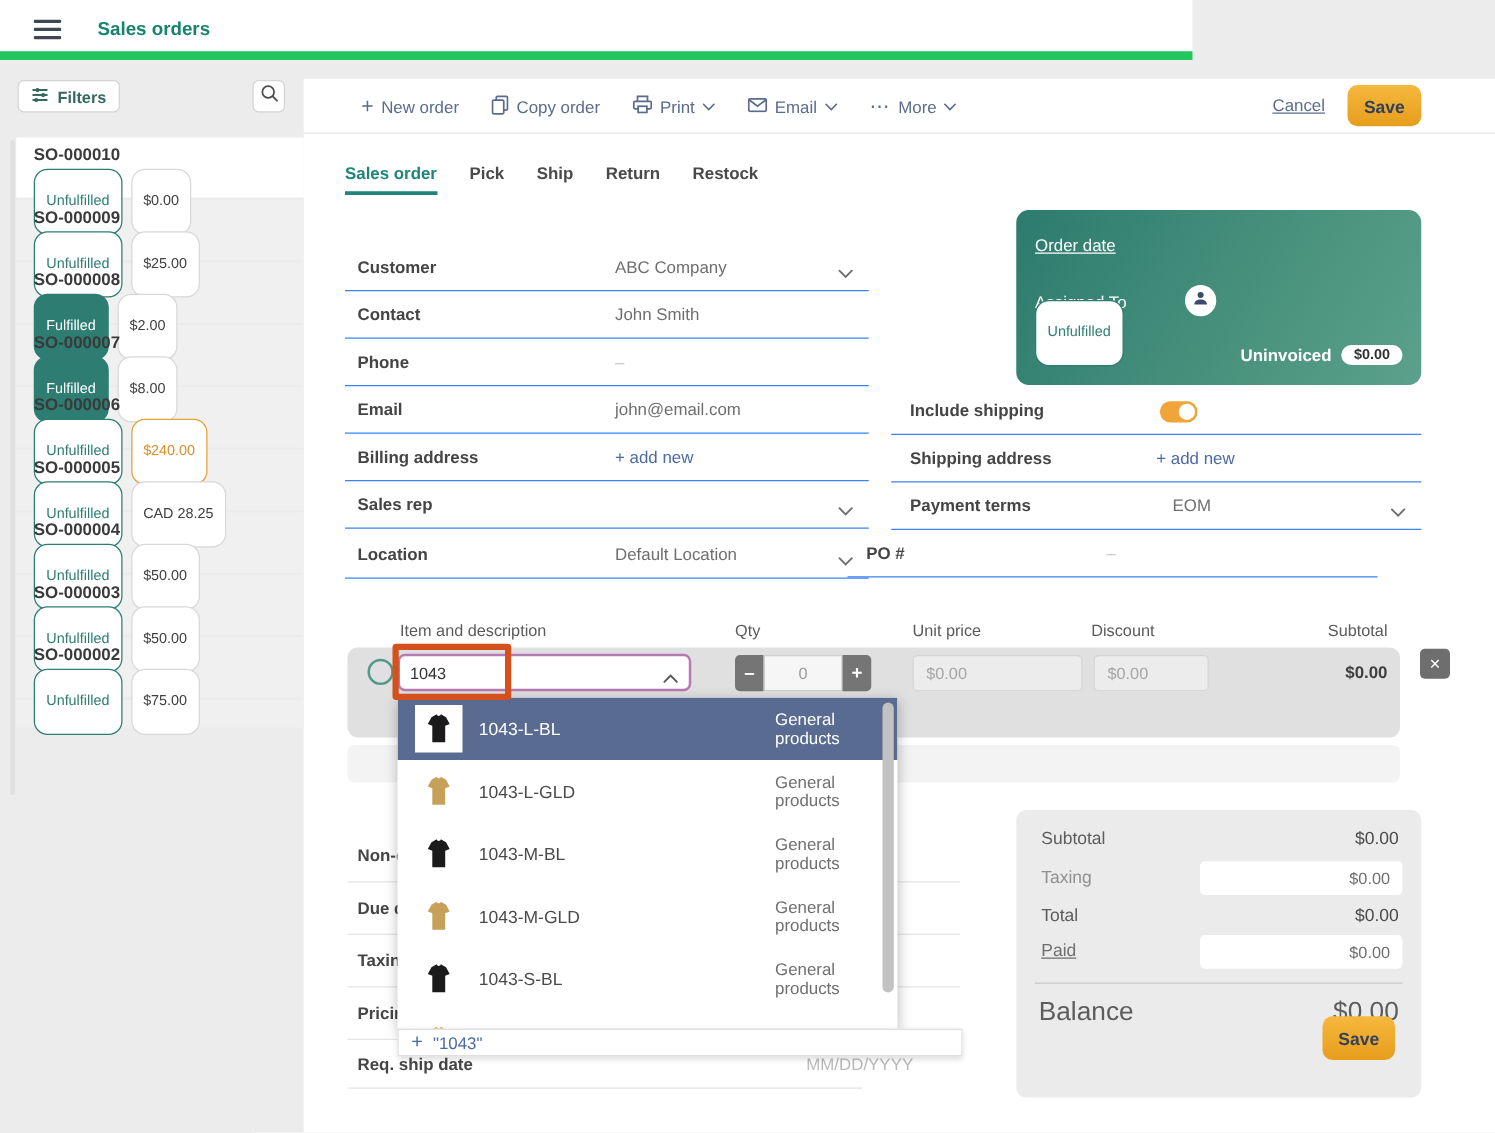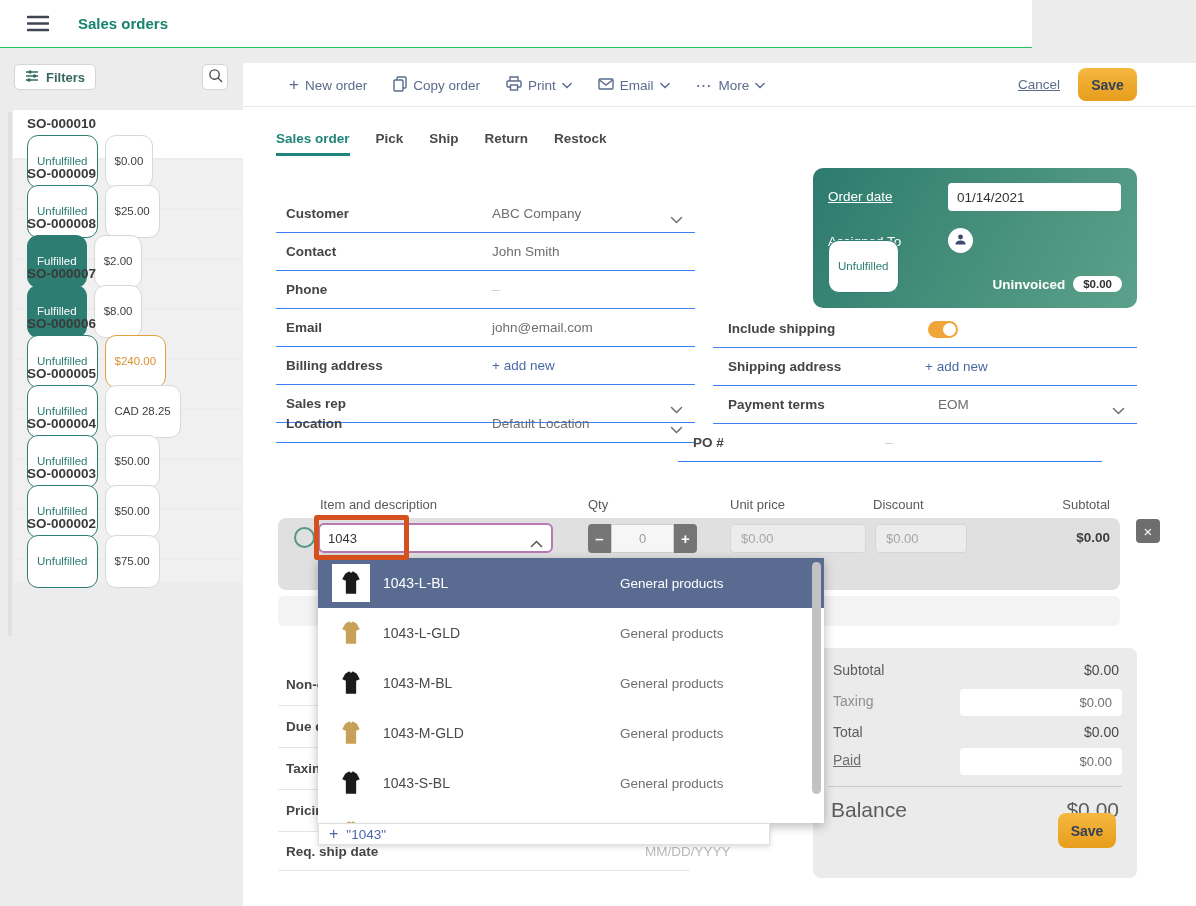--- a/index.html
+++ b/index.html
@@ -5,22 +5,22 @@
   * { margin:0; padding:0; box-sizing:border-box; }
   html,body { width:1196px; height:906px; }
   body {
     position:relative; overflow:hidden;
     font-family:"Liberation Sans", sans-serif;
     background:#ececec; color:#3f3f3f;
   }
   .abs { position:absolute; }
 
   
-  .topbar { position:absolute; left:0; top:0; width:1032px; height:48px;
-    background:#fff; border-bottom:1px solid #22c55e; z-index:20; }
+  .topbar { position:absolute; left:0; top:0; width:954px; height:48px;
+    background:#fff; border-bottom:7px solid #22c55e; z-index:20; }
   .app-title { position:absolute; left:78px; top:15px; font-size:15px; font-weight:700; color:#15836e; }
   .hamburger { position:absolute; left:27px; top:15px; cursor:pointer; }
 
   
   .btn-light { background:#fff; border:1px solid #d5d5d5; border-radius:5px;
     display:flex; align-items:center; justify-content:center; gap:7px; cursor:pointer; }
   .filters-btn { left:14px; top:64px; width:82px; height:26px; font-size:13px; font-weight:700; color:#35685f; }
   .search-btn { left:202px; top:64px; width:26px; height:26px; }
 
   .orders-panel { position:absolute; left:13px; top:110px; width:230px; z-index:5; }
@@ -120,21 +120,21 @@
     justify-content:center; z-index:3; cursor:pointer; }
   .empty-row { position:absolute; left:278px; top:596px; width:842px; height:30px;
     background:#f3f3f3; border-radius:6px; z-index:2; }
 
   
   .hrow { position:absolute; left:278px; width:490px; height:42px; border-bottom:1px solid #e5e5e5;
     display:flex; align-items:center; padding-left:8px; z-index:2; }
   .hrow .lab { font-size:13.5px; font-weight:700; color:#454545; white-space:nowrap; }
 
   
-  .dropdown { position:absolute; left:318px; top:558px; width:506px; height:265px; background:#fff;
+  .dropdown { position:absolute; left:318px; top:558px; width:400px; height:265px; background:#fff;
     box-shadow:0 3px 10px rgba(0,0,0,.28); overflow:hidden; z-index:40; }
   .dd-item { position:relative; height:50px; display:flex; align-items:center; padding-left:14px; cursor:pointer; }
   .dd-item.sel { background:#5a6b91; }
   .dd-thumb { width:38px; height:38px; background:#fff; display:flex; align-items:center; justify-content:center; }
   .dd-name { margin-left:13px; font-size:14px; color:#4a4a4a; }
   .dd-item.sel .dd-name { color:#fff; }
   .dd-cat { position:absolute; left:302px; font-size:13.5px; color:#6f6f6f; }
   .dd-item.sel .dd-cat { color:#fff; }
   .dd-scroll { position:absolute; right:3px; top:4px; width:9px; height:256px; }
   .dd-thumbbar { width:9px; height:232px; background:#c2c2c2; border-radius:5px; }
@@ -346,31 +346,30 @@
   <span class="lab">Billing address</span>
   <span class="val link">+ add new</span>
 </div>
 <div class="frow" style="left:276px;top:385px;width:419px;">
   <span class="lab">Sales rep</span>
   <span class="val"></span>
   <span class="chev"><svg width="13" height="8" viewBox="0 0 12 8">
         <path d="M1 1.5 L6 6.5 L11 1.5" fill="none" stroke="#6e6e6e" stroke-width="1.5" stroke-linecap="round"></path>
       </svg></span>
 </div>
-<div class="frow" style="left:276px;top:405px;width:419px;text-align:right;">
+<div class="frow" style="left:276px;top:425px;width:419px;text-align:right;">
   <span class="lab">Location</span>
   <span class="val">Default Location</span>
   <span class="chev"><svg width="13" height="8" viewBox="0 0 12 8">
         <path d="M1 1.5 L6 6.5 L11 1.5" fill="none" stroke="#6e6e6e" stroke-width="1.5" stroke-linecap="round"></path>
       </svg></span>
 </div>
 
 <div class="order-card">
   <span class="wlab abs" style="left:15px;top:21px;text-decoration:underline;">Order date</span>
-  <input class="date-input" value="01/14/2021" style="">
   <span class="wlab abs" style="left:15px;top:66px;">Assigned To</span>
   <span class="assign-btn">
     <span><svg width="13" height="13" viewBox="0 0 14 14">
           <circle cx="7" cy="4.3" r="2.6" fill="#3b4a6e"></circle>
           <path d="M1.5 12.5 C1.5 9.6 4 8.1 7 8.1 C10 8.1 12.5 9.6 12.5 12.5 Z" fill="#3b4a6e"></path>
         </svg></span>
   </span>
   <span class="card-badge badge outline" style="background:#fff;">Unfulfilled</span>
   <span class="uninv-group">
     <span class="uninv-label">Uninvoiced</span>

